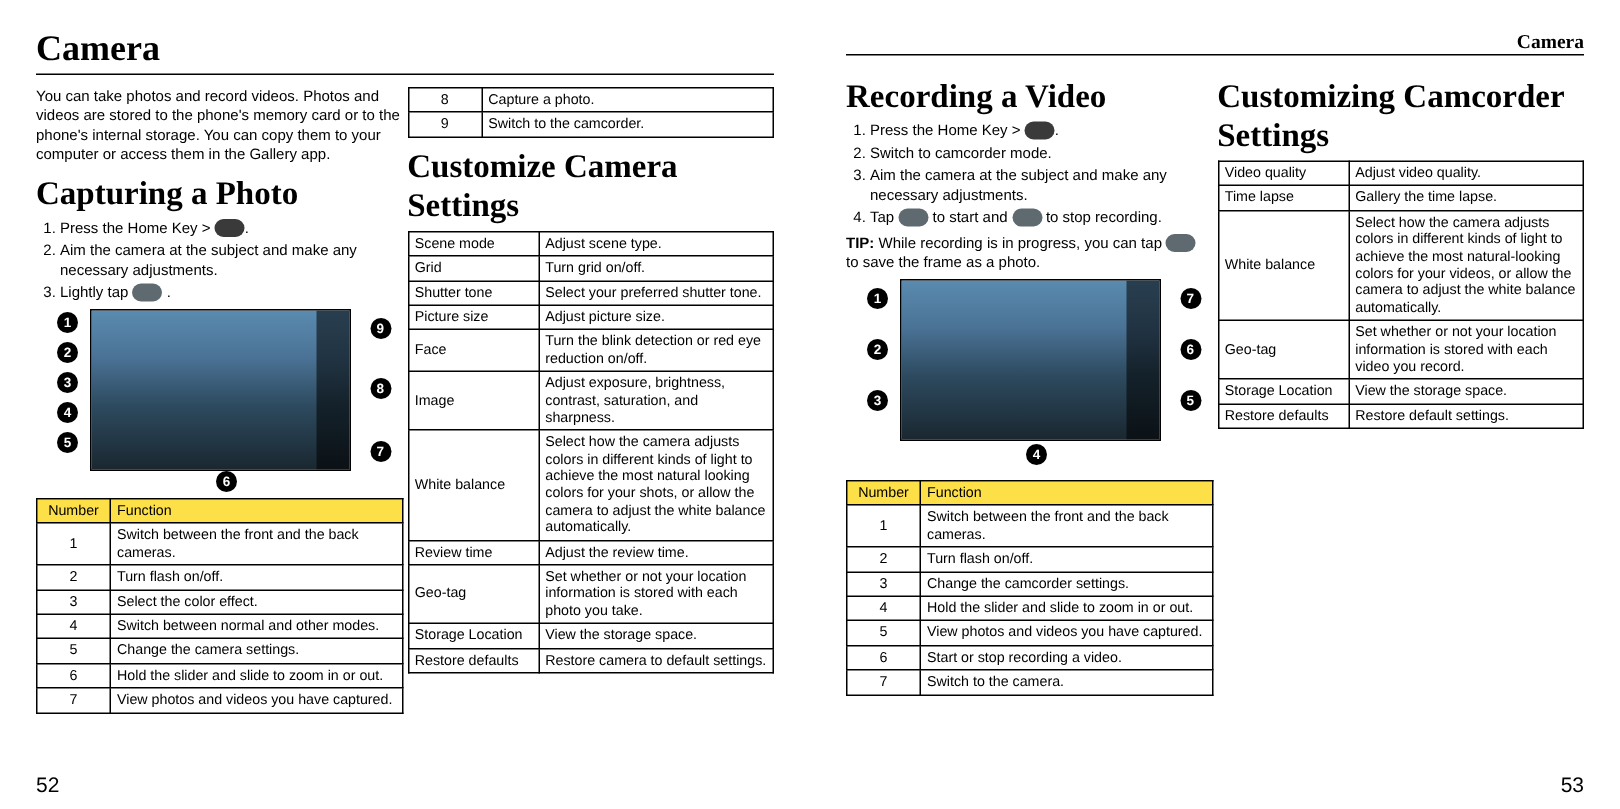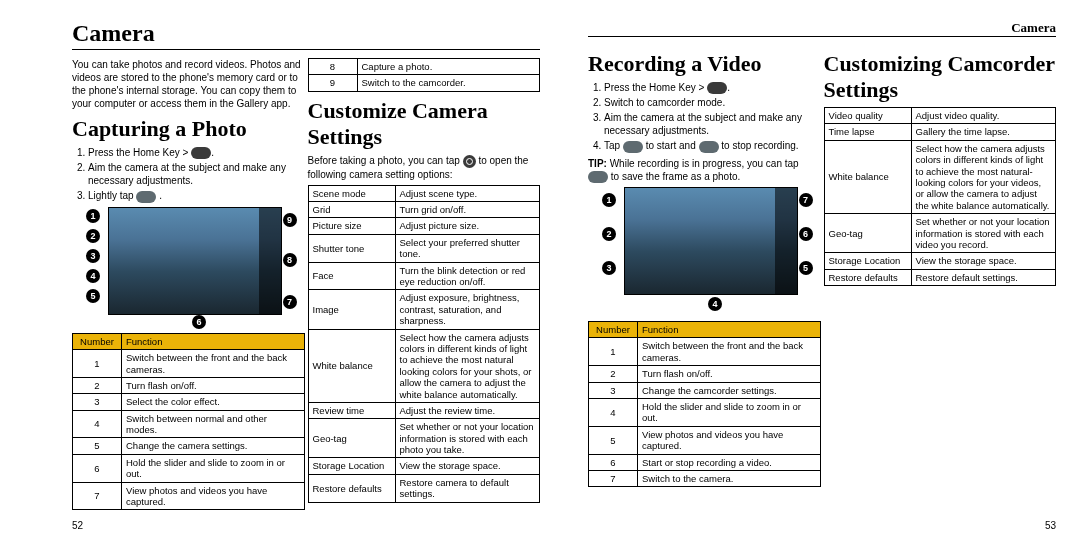--- a/index.html
+++ b/index.html
@@ -9,21 +9,20 @@
     font-family: Arial, Helvetica, sans-serif;
     font-size: 10px;
     color: #000;
     width: 1080px;
     height: 539px;
     overflow: hidden;
   }
   .spread {
     display: flex;
     height: 100%;
-    padding-left: 48px;
   }
   .page {
     width: 540px;
     padding: 20px 24px 12px 24px;
     box-sizing: border-box;
     position: relative;
   }
   .page-title {
     font-family: "Times New Roman", serif;
     font-weight: bold;
@@ -65,21 +64,21 @@
     font-size: 9.5px;
   }
   table td, table th {
     border: 1px solid #000;
     padding: 2px 4px;
     text-align: left;
     vertical-align: middle;
     line-height: 1.2;
   }
   table th, .hdr {
-    background: #eab308;
+    background: #fde047;
     font-weight: normal;
   }
   .num-col { width: 40px; text-align: center; }
   .setting-col { width: 78px; }
   .photo-box {
     position: relative;
     margin: 4px 0 6px 0;
     height: 120px;
   }
   .photo {
@@ -133,21 +132,21 @@
     position: absolute;
     left: 3px; top: 3px;
     width: 7px; height: 7px;
     border: 1px solid #fff;
     border-radius: 50%;
     box-sizing: border-box;
   }
   .pgnum {
     position: absolute;
     bottom: 8px;
-    font-size: 10px;
+    font-size: 14px;
   }
   .pgnum.left { left: 24px; }
   .pgnum.right { right: 24px; }
 </style>
 </head>
 <body>
 
 <div class="spread">
 
   <div class="page">
@@ -230,41 +229,38 @@
                 <td>Capture a photo.</td>
               </tr>
           <tr>
                 <td class="num-col">9</td>
                 <td>Switch to the camcorder.</td>
               </tr>
         </tbody>
           </table>
 
         <h2>Customize Camera Settings</h2>
-        <p>
-          <span>Before taking a photo, you can tap </span><span class="icon-circ"></span><span> to open the following camera setting options:</span>
-        </p>
 
         <table>
           <tbody>
               <tr>
                 <td class="setting-col">Scene mode</td>
                 <td>Adjust scene type.</td>
               </tr>
           <tr>
                 <td class="setting-col">Grid</td>
                 <td>Turn grid on/off.</td>
               </tr>
           <tr>
+                <td class="setting-col">Shutter tone</td>
+                <td>Select your preferred shutter tone.</td>
+              </tr>
+          <tr>
                 <td class="setting-col">Picture size</td>
                 <td>Adjust picture size.</td>
-              </tr>
-          <tr>
-                <td class="setting-col">Shutter tone</td>
-                <td>Select your preferred shutter tone.</td>
               </tr>
           <tr>
                 <td class="setting-col">Face</td>
                 <td>Turn the blink detection or red eye reduction on/off.</td>
               </tr>
           <tr>
                 <td class="setting-col">Image</td>
                 <td>Adjust exposure, brightness, contrast, saturation, and sharpness.</td>
               </tr>
           <tr>

